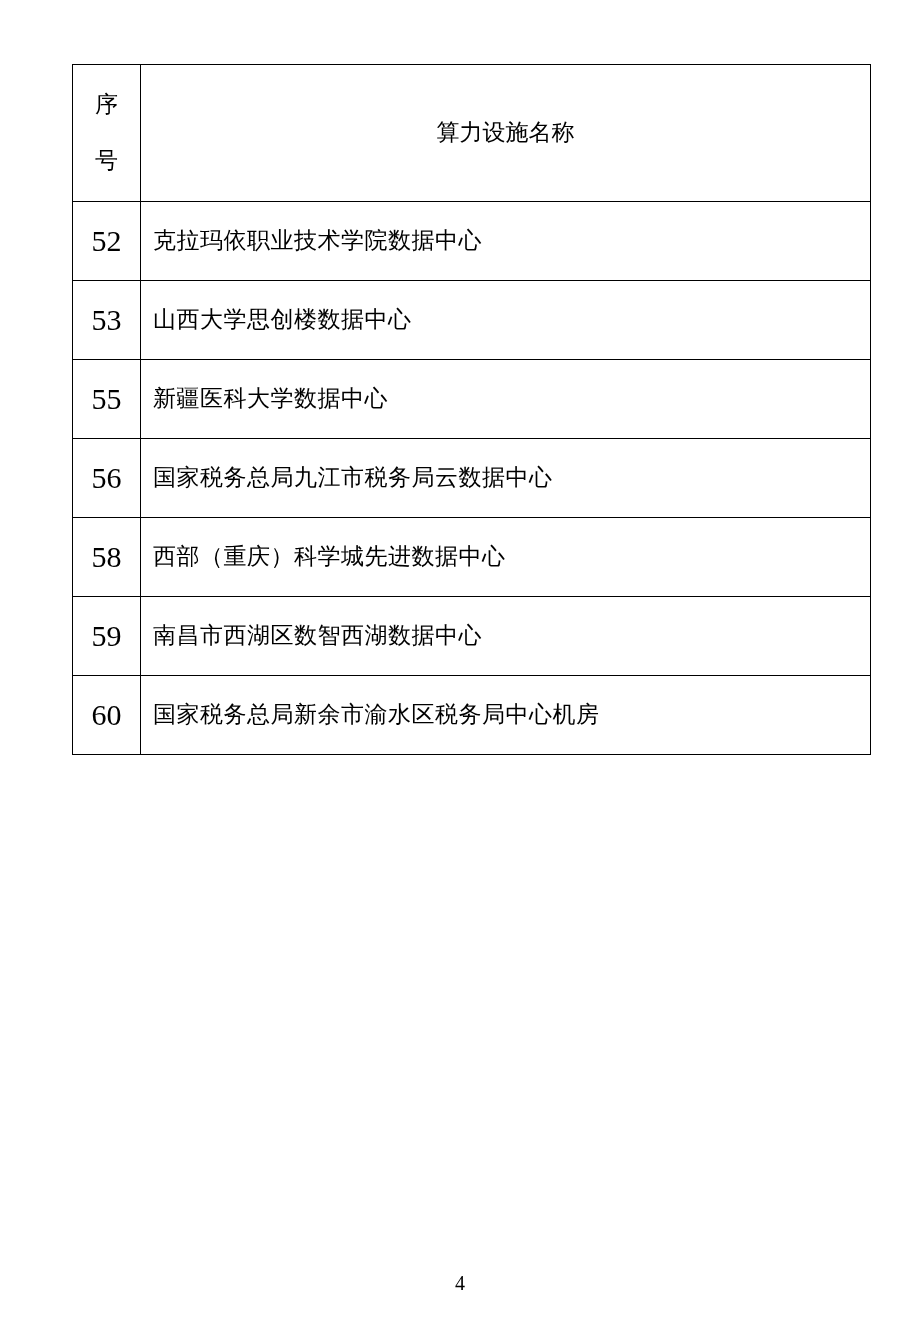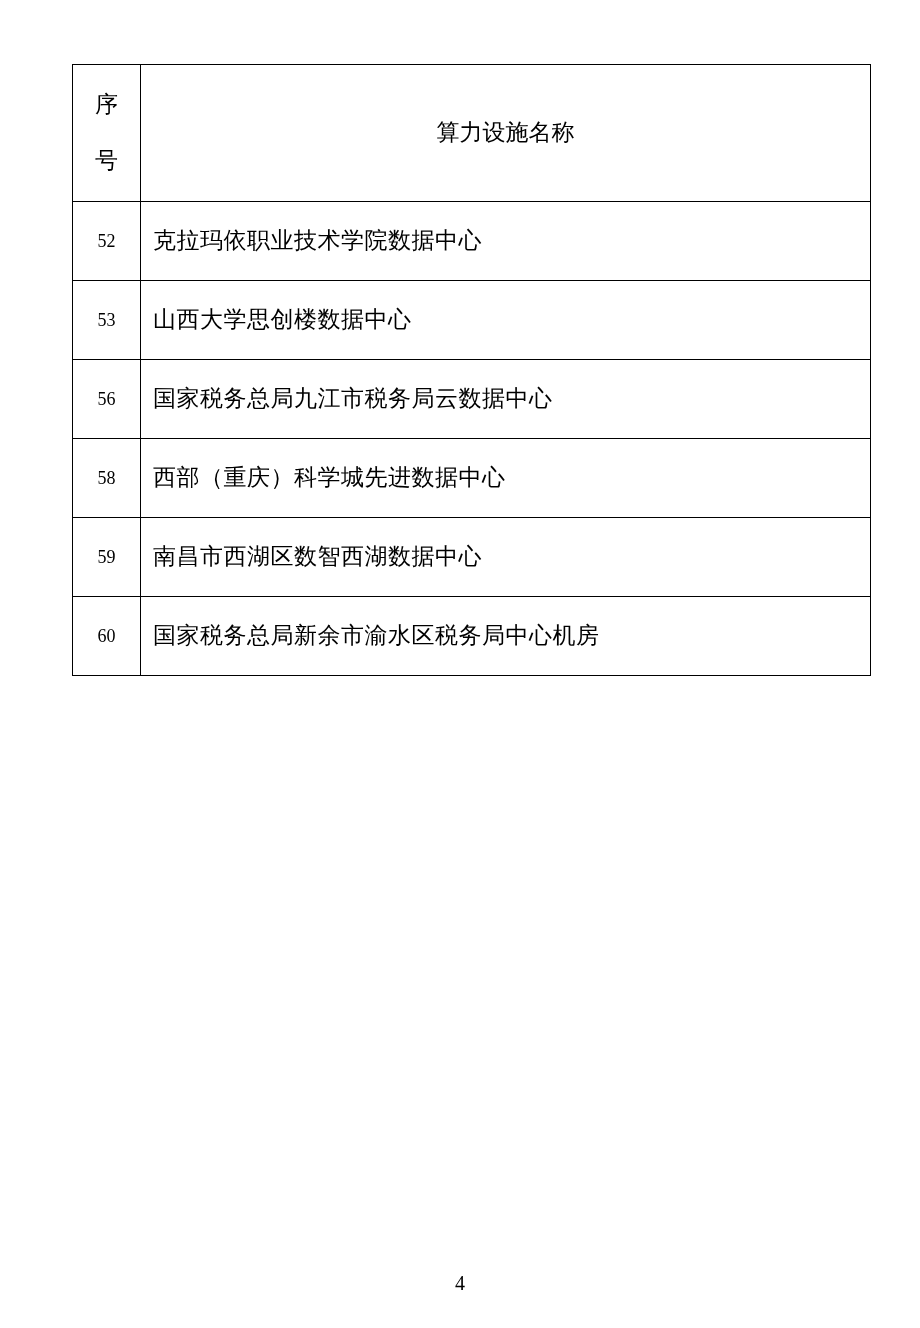--- a/index.html
+++ b/index.html
@@ -49,21 +49,21 @@
     font-family: "Liberation Serif", "DejaVu Serif", serif;
   }
   .hdr-name {
     text-align: center;
     font-size: 23px;
     height: 56px;
     line-height: 56px;
   }
   td.seq-cell {
     text-align: center;
-    font-size: 18px;
+    font-size: 30px;
     height: 54px;
     line-height: 54px;
     font-family: "Liberation Serif", "DejaVu Serif", serif;
   }
   td.name-cell {
     text-align: left;
     font-size: 23px;
     height: 54px;
     line-height: 54px;
     padding-left: 14px;
@@ -99,20 +99,24 @@
       <tbody>
         <tr>
           <td class="seq-cell">52</td>
           <td class="name-cell">克拉玛依职业技术学院数据中心</td>
         </tr>
         <tr>
           <td class="seq-cell">53</td>
           <td class="name-cell">山西大学思创楼数据中心</td>
         </tr>
         <tr>
+          <td class="seq-cell">55</td>
+          <td class="name-cell">新疆医科大学数据中心</td>
+        </tr>
+        <tr>
           <td class="seq-cell">56</td>
           <td class="name-cell">国家税务总局九江市税务局云数据中心</td>
         </tr>
         <tr>
           <td class="seq-cell">58</td>
           <td class="name-cell">西部（重庆）科学城先进数据中心</td>
         </tr>
         <tr>
           <td class="seq-cell">59</td>
           <td class="name-cell">南昌市西湖区数智西湖数据中心</td>

